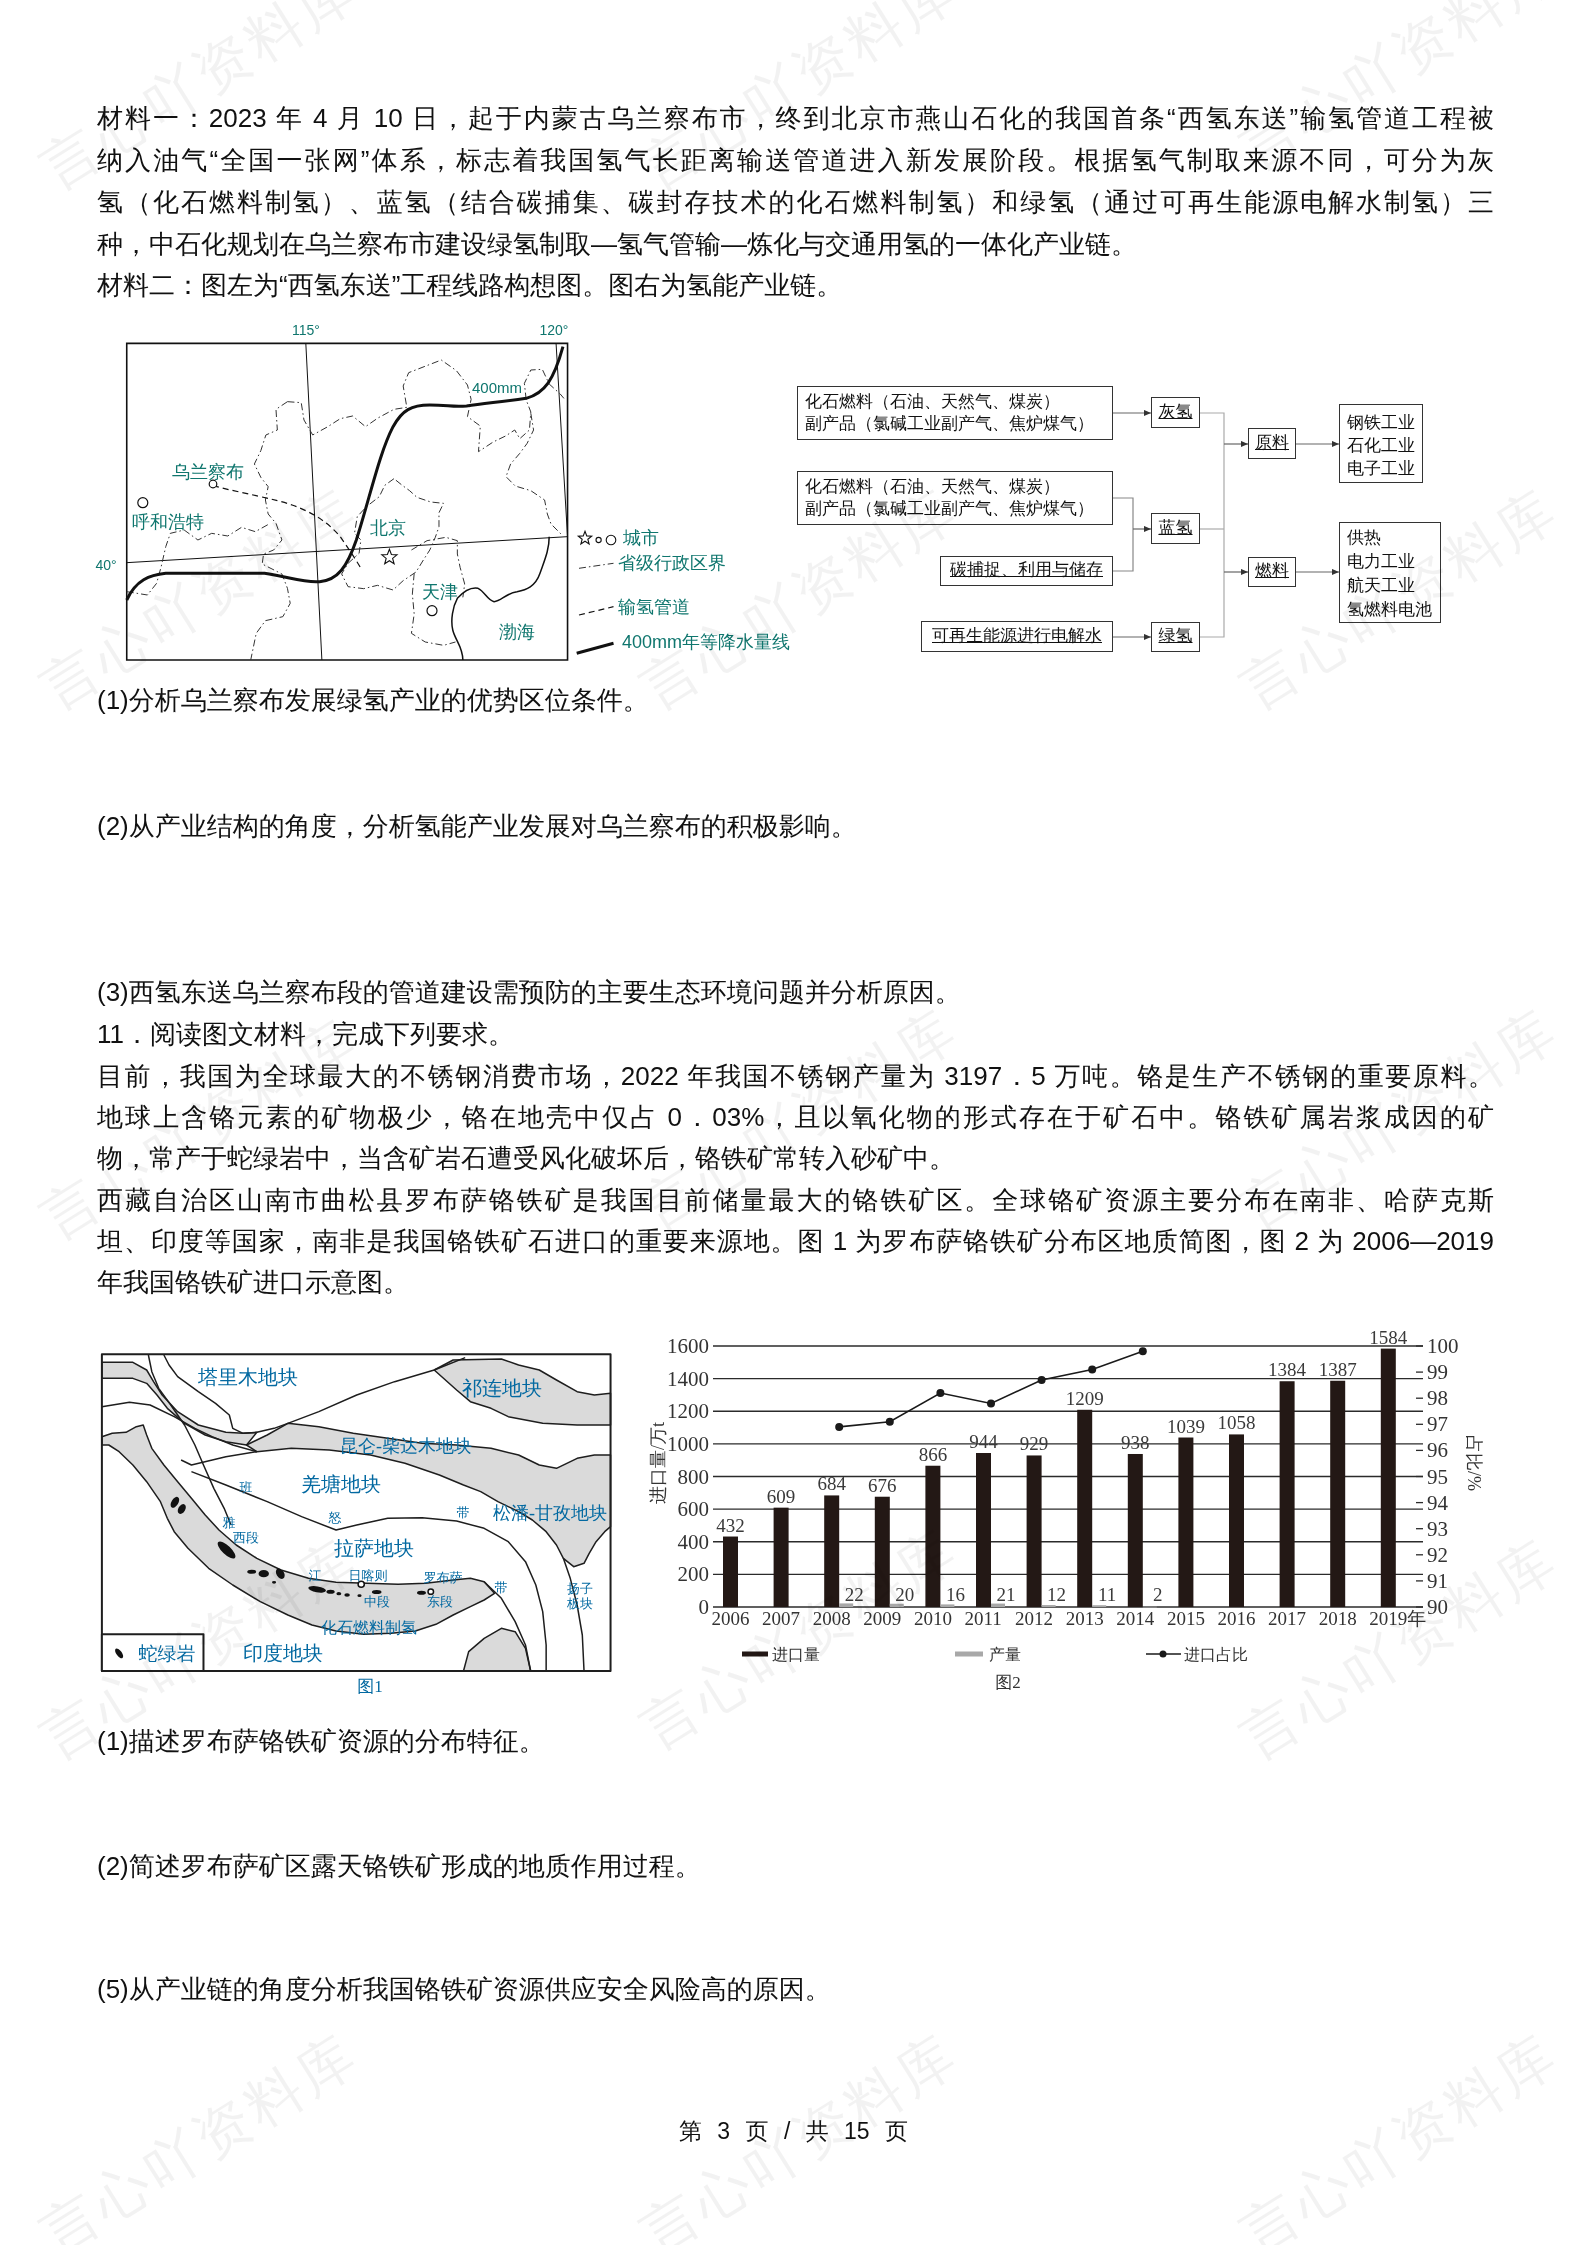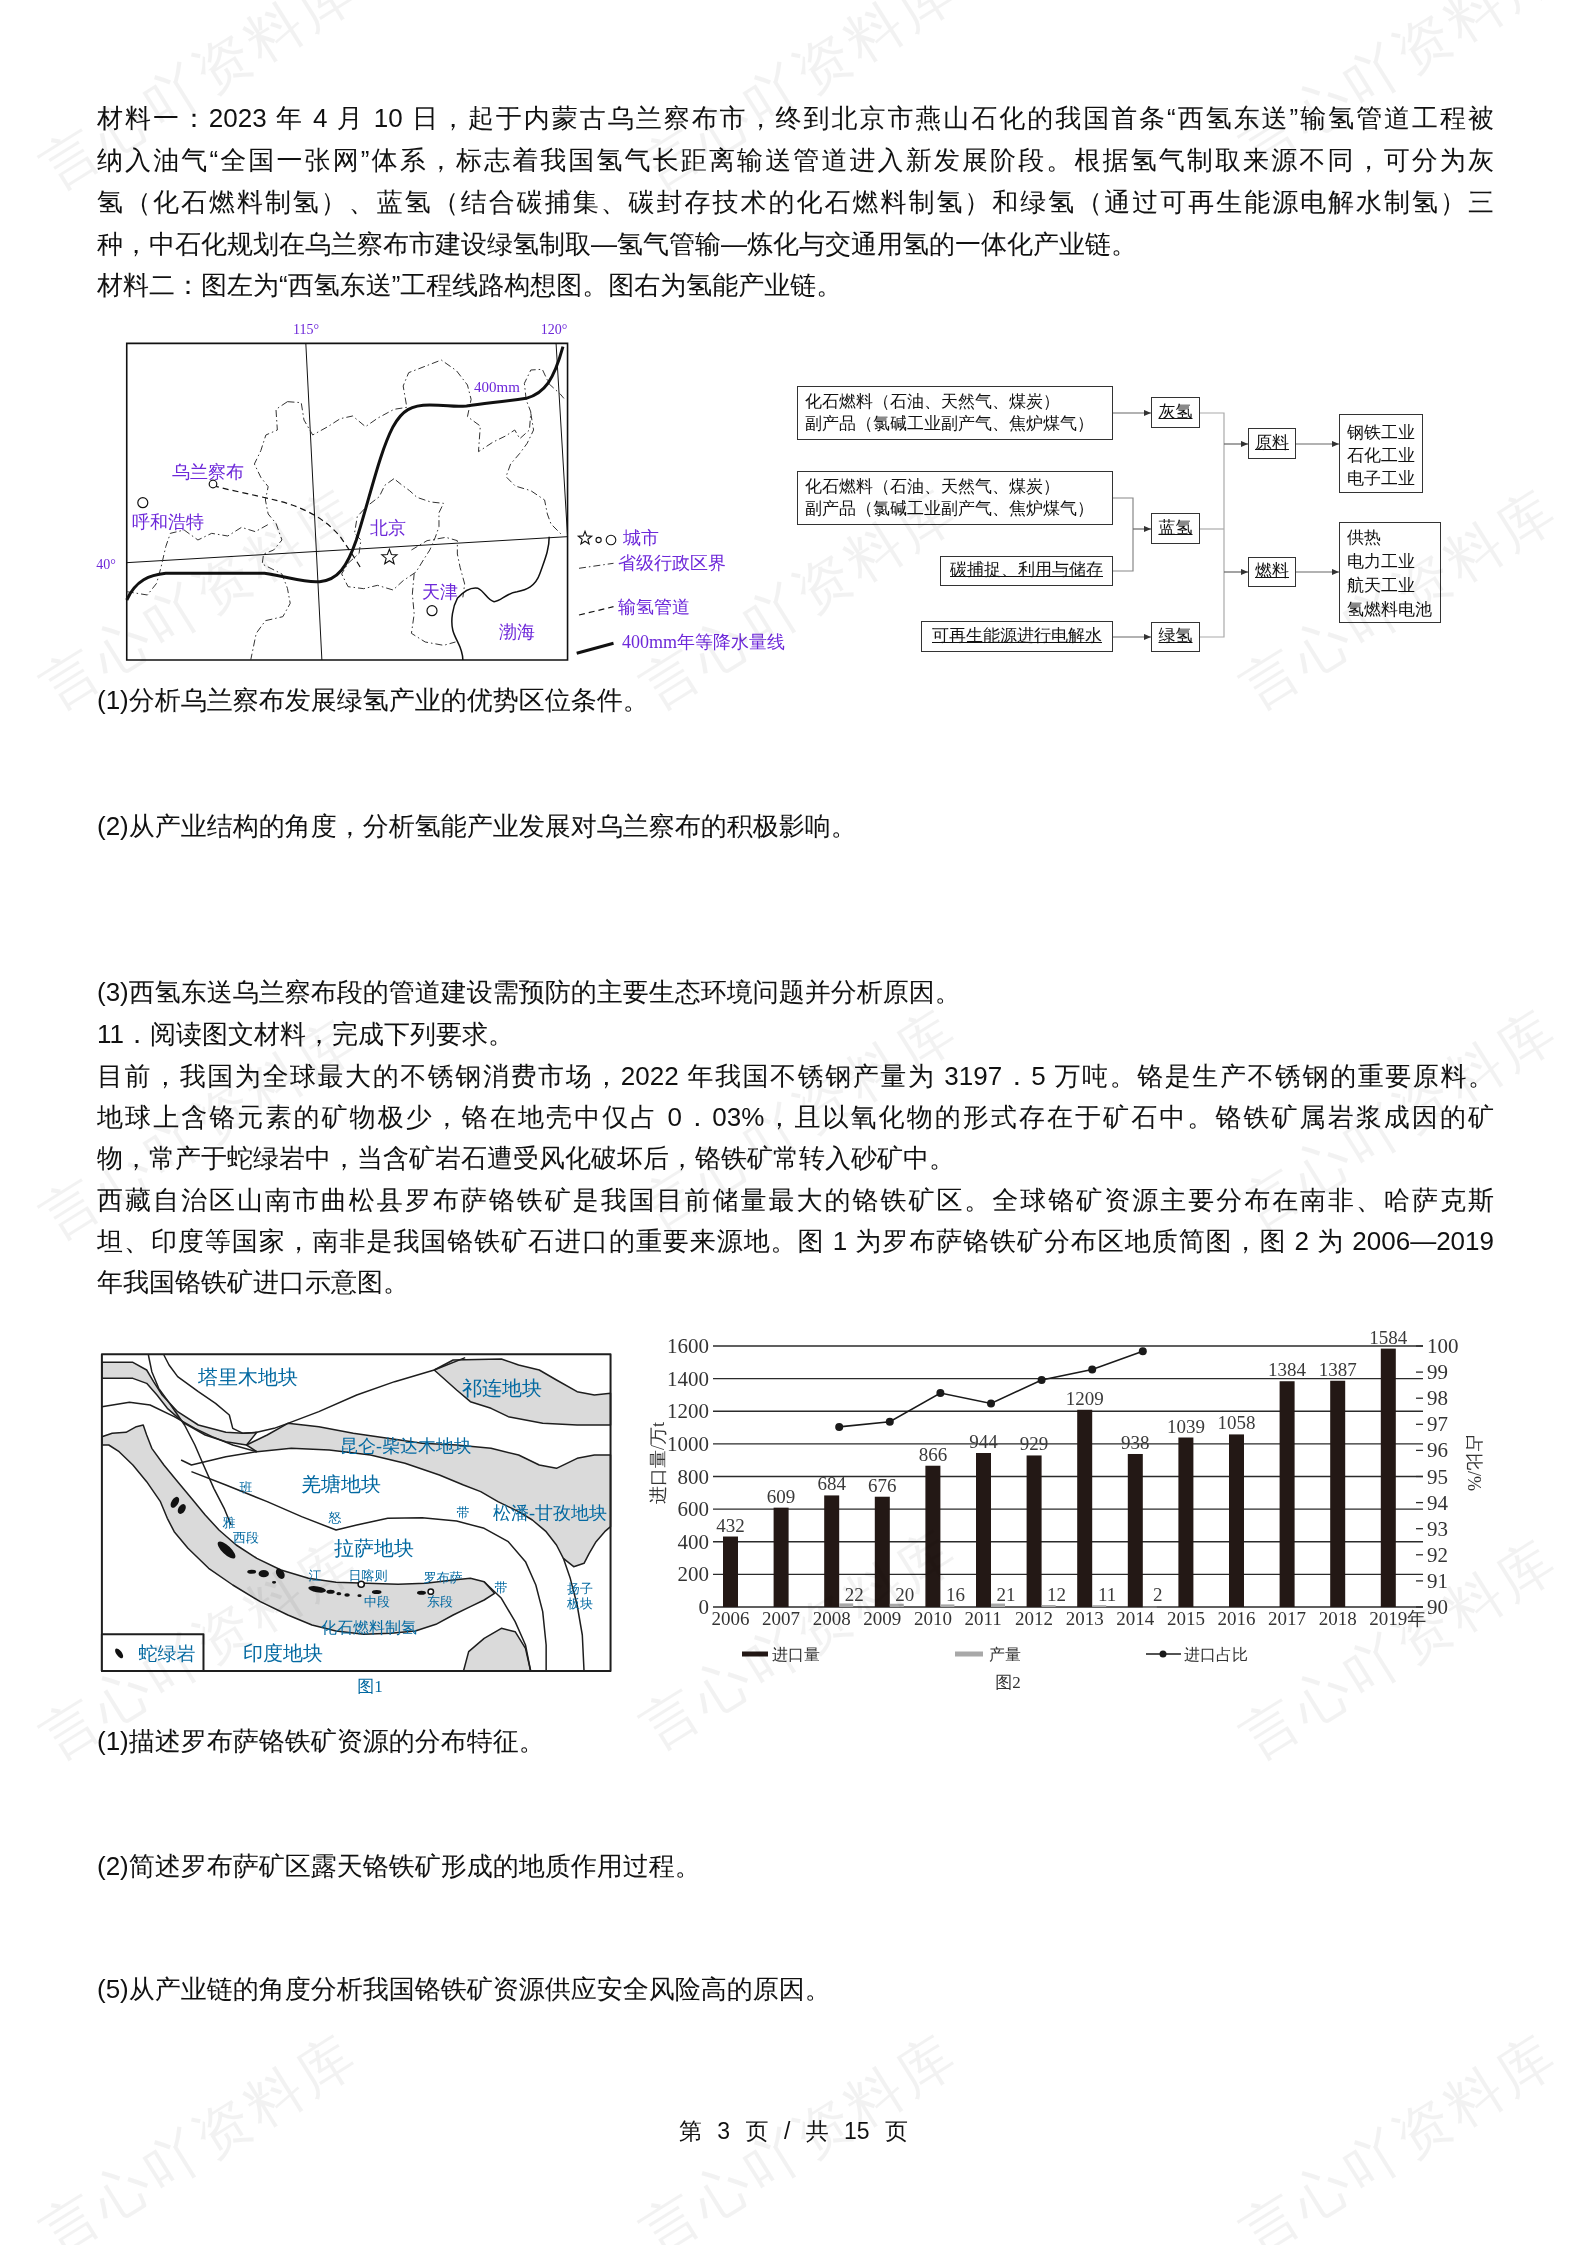--- a/index.html
+++ b/index.html
@@ -2,32 +2,32 @@
 <html><head>
 <meta charset="utf-8">
 <style>
 html,body{margin:0;padding:0;}
 body{width:1587px;height:2245px;position:relative;background:#ffffff;overflow:hidden;font-family:"Liberation Sans","DejaVu Sans",sans-serif;color:#111;}
 .tl{position:absolute;left:97px;width:1397px;height:41px;line-height:41px;font-size:26px;white-space:nowrap;}
 .tl.j{white-space:normal;text-align:justify;text-align-last:justify;}
 .wm{position:absolute;font-size:56px;color:rgba(0,0,0,0.05);transform:translate(-50%,-50%) rotate(-32deg);white-space:nowrap;pointer-events:none;font-family:"DejaVu Sans",sans-serif;z-index:5;letter-spacing:4px;}
 .fig{position:absolute;}
 .fig svg{position:absolute;left:0;top:0;overflow:visible;}
-.ml{position:absolute;transform:translate(-50%,-50%);font-family:Liberation Serif, serif;font-size:18px;color:#6d28d9;white-space:nowrap;line-height:1;}
+.ml{position:absolute;transform:translate(-50%,-50%);font-family:Liberation Sans, sans-serif;font-size:18px;color:#0f766e;white-space:nowrap;line-height:1;}
 .ml.s{font-size:14px;}
 .ml.l{transform:translate(0,-50%);}
 .gl{position:absolute;transform:translate(-50%,-50%);font-family:"Liberation Serif","DejaVu Serif",serif;color:#0369a1;white-space:nowrap;line-height:1;}
 .gl.b{font-size:20px;}
 .gl.m{font-size:18px;margin-top:31px;}
 .gl.h{font-size:16px;}
 .gl.s{font-size:13px;}
 .fb{position:absolute;box-sizing:border-box;border:1.5px solid #333;background:#fff;font-size:17px;line-height:22px;color:#111;white-space:nowrap;}
 .fb.src{padding:4px 0 0 7px;}
 .fb.c{text-align:center;line-height:27px;text-decoration:underline;}
-.fb.ind{padding:6px 0 0 7px;line-height:23px;margin-top:10px;}
+.fb.ind{padding:6px 0 0 7px;line-height:23px;}
 .fb.ind2{padding:3px 0 0 7px;line-height:24px;}
 .footer{position:absolute;left:0;width:1587px;top:2116px;text-align:center;font-size:23px;word-spacing:9px;color:#111;}
 #chart-svg text{font-family:"Liberation Serif","DejaVu Serif",serif;}
 .cax{font-size:21px;fill:#333;}
 .cdl{font-size:19px;fill:#3a3a3a;}
 .cxl{font-size:19px;fill:#333;}
 .ctt{font-size:18px;fill:#333;}
 .clg{font-size:16px;fill:#333;}
 .ccap{font-size:17px;fill:#333;}
 </style>

